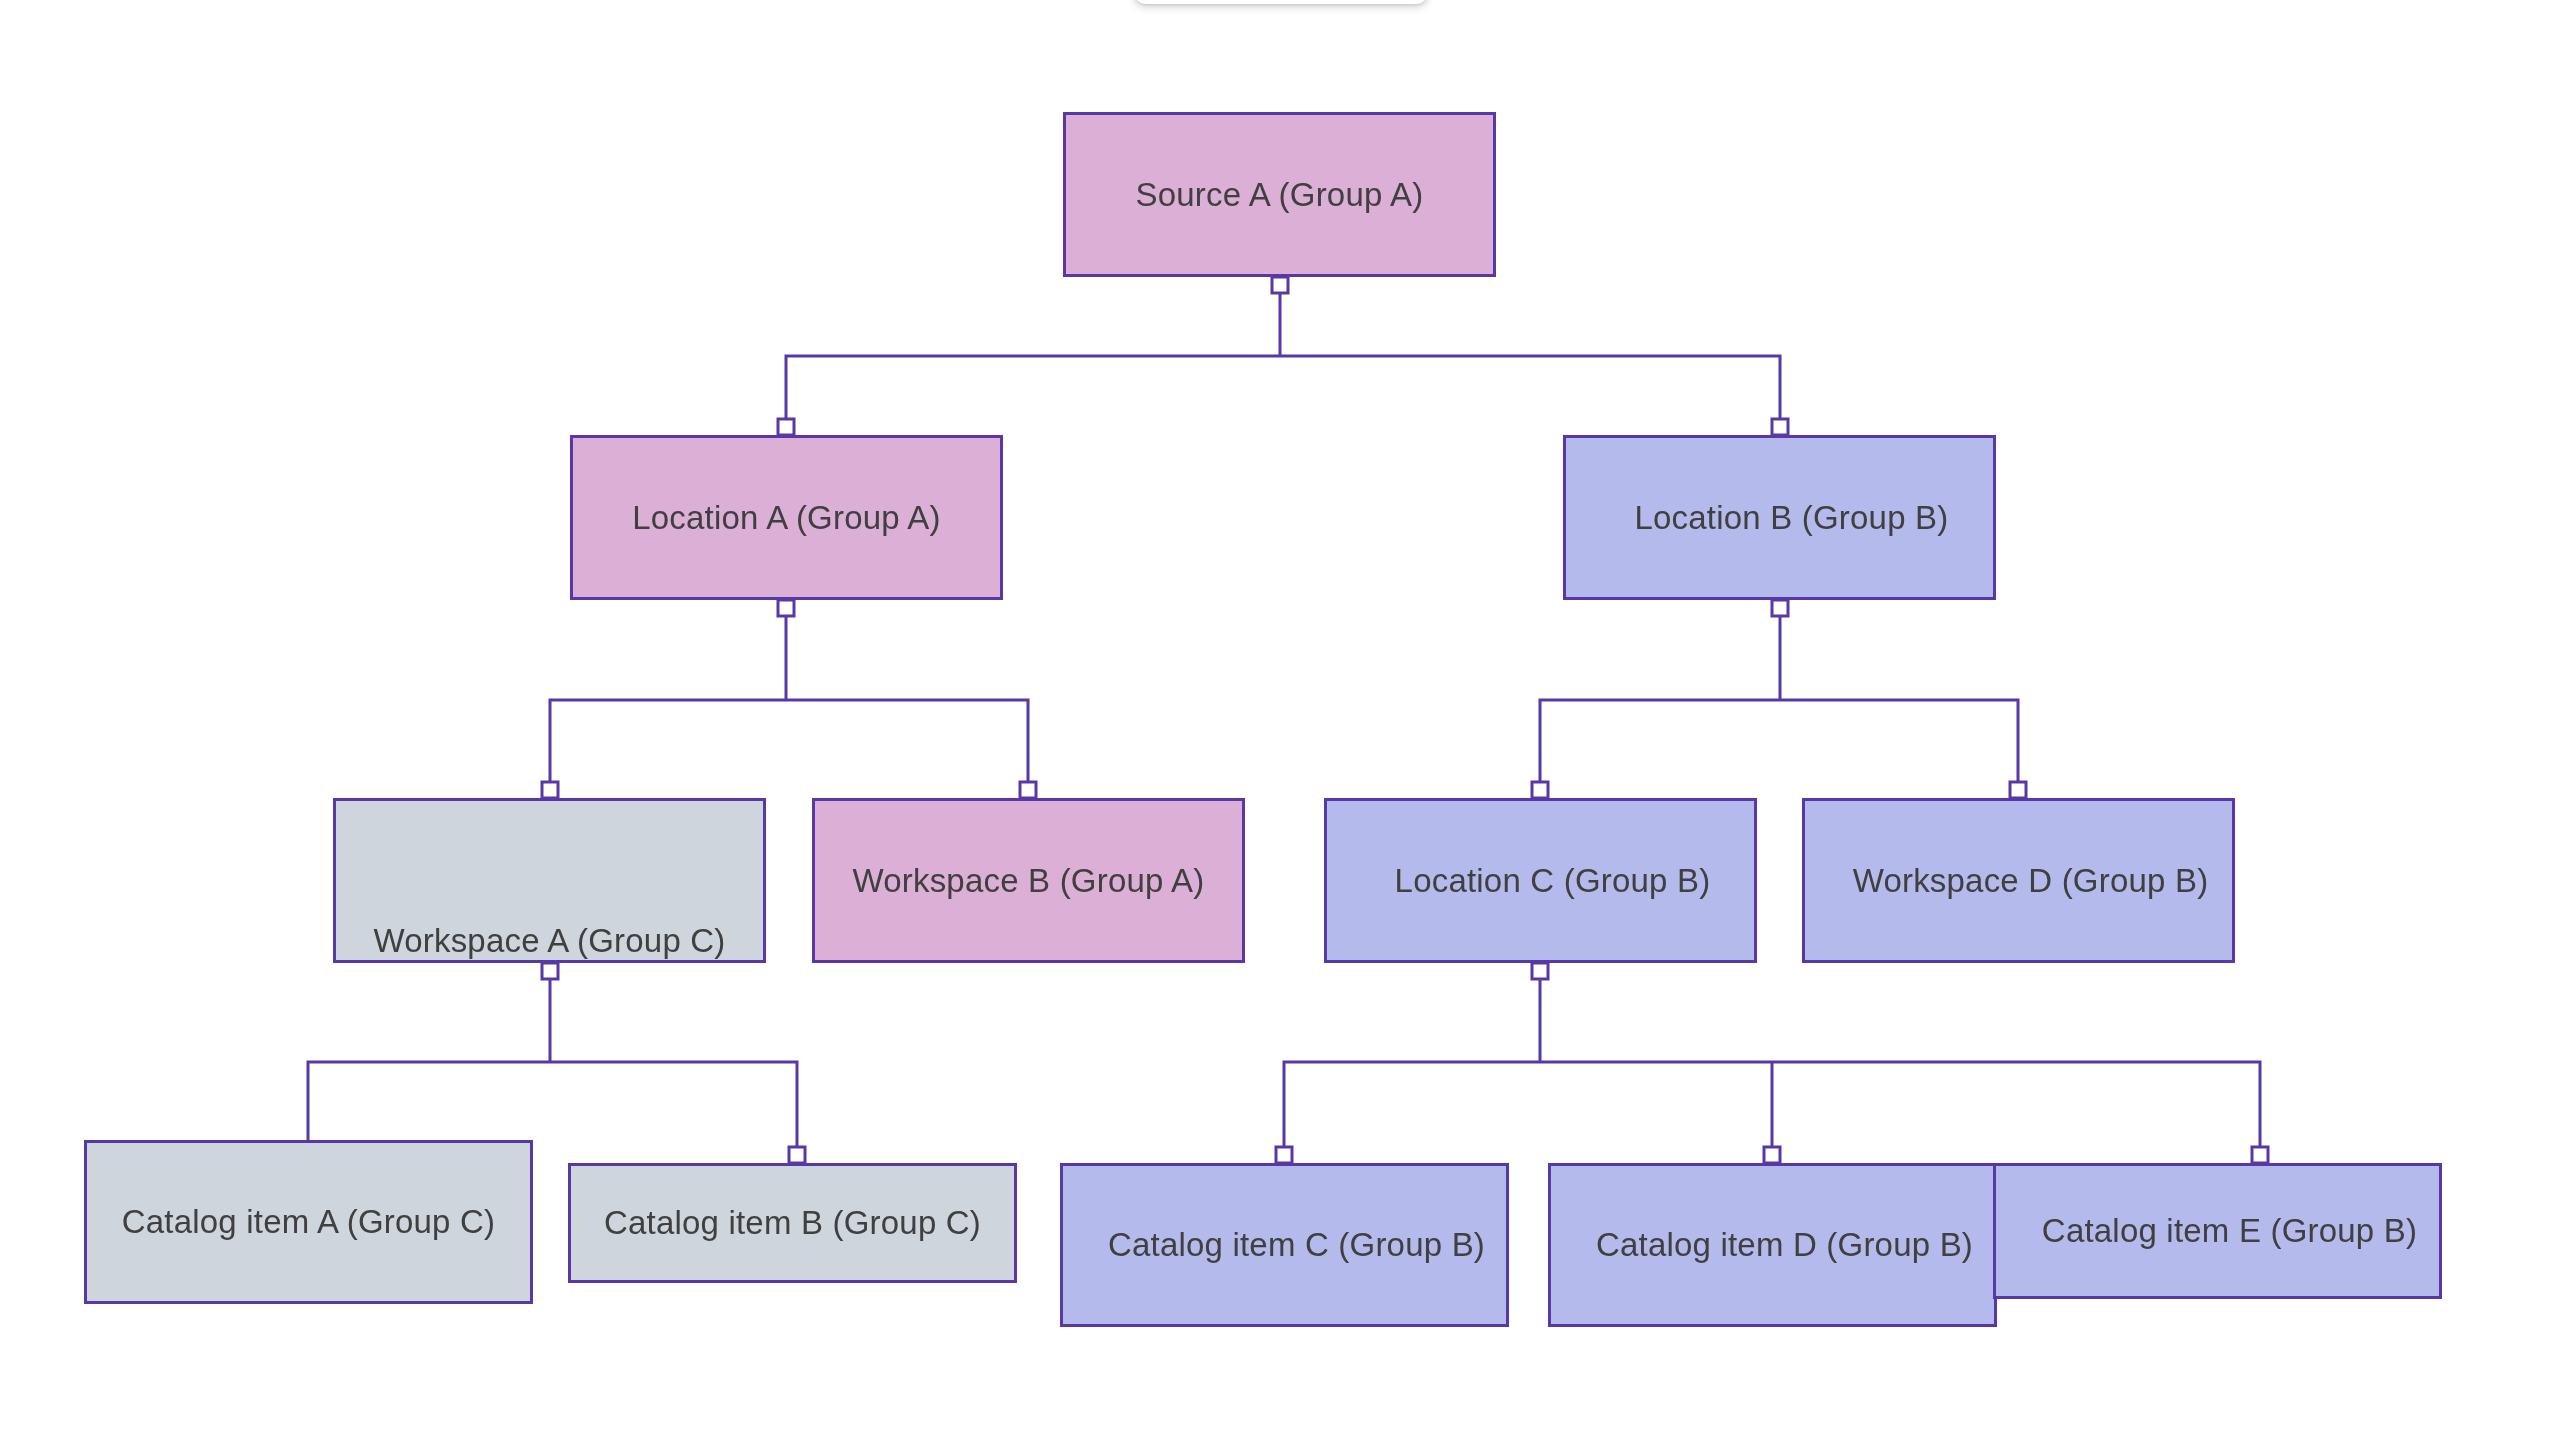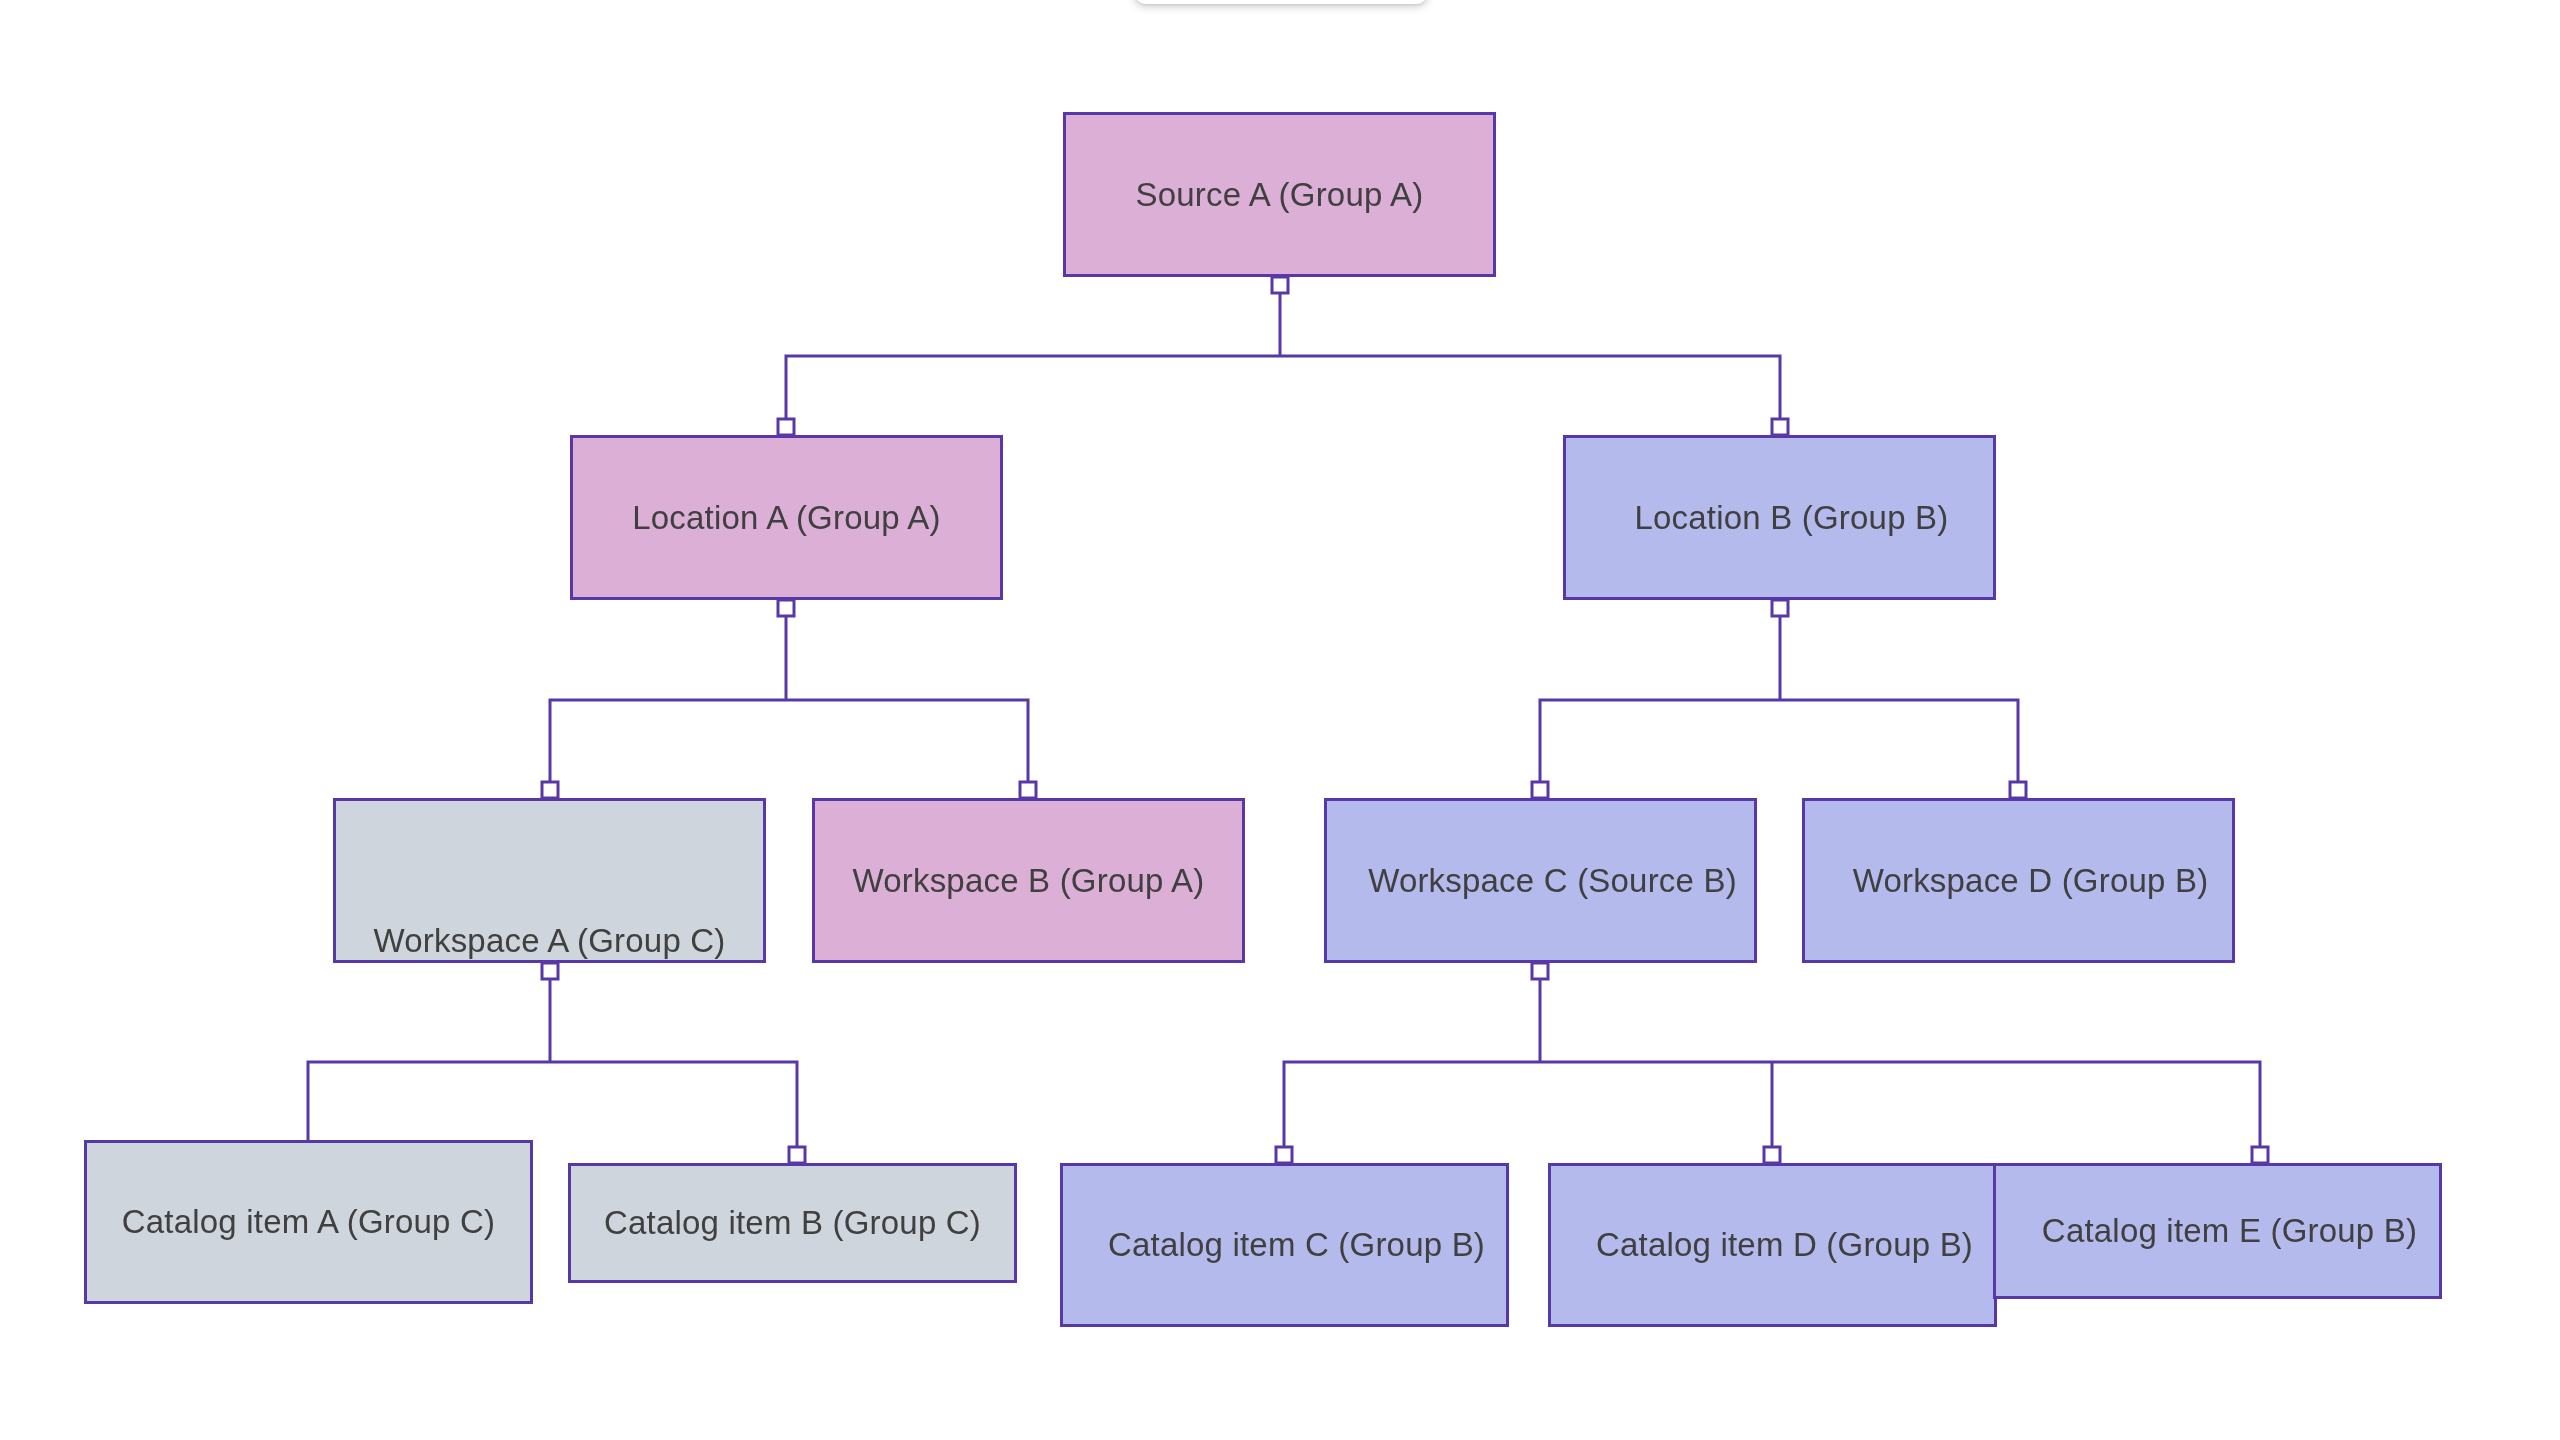--- a/index.html
+++ b/index.html
@@ -114,21 +114,21 @@
     <span class="node-label">Location B (Group B)</span>
   </div>
 
   <div class="node fill-gray" style="left:333px; top:798px; width:433px; height:165px;align-items:flex-end;">
     <span class="node-label">Workspace A (Group C)</span>
   </div>
   <div class="node fill-pink" style="left:812px; top:798px; width:433px; height:165px;">
     <span class="node-label">Workspace B (Group A)</span>
   </div>
   <div class="node fill-blue" style="left:1324px; top:798px; width:433px; height:165px;">
-    <span class="node-label">Workspace C (Source B)</span>
+    <span class="node-label">Location C (Group B)</span>
   </div>
   <div class="node fill-blue" style="left:1802px; top:798px; width:433px; height:165px;">
     <span class="node-label">Workspace D (Group B)</span>
   </div>
 
   <div class="node fill-gray" style="left:84px; top:1140px; width:449px; height:164px;text-align:center;">
     <span class="node-label">Catalog item A (Group C)</span>
   </div>
   <div class="node fill-gray" style="left:568px; top:1163px; width:449px; height:120px;justify-content:center;">
     <span class="node-label">Catalog item B (Group C)</span>

